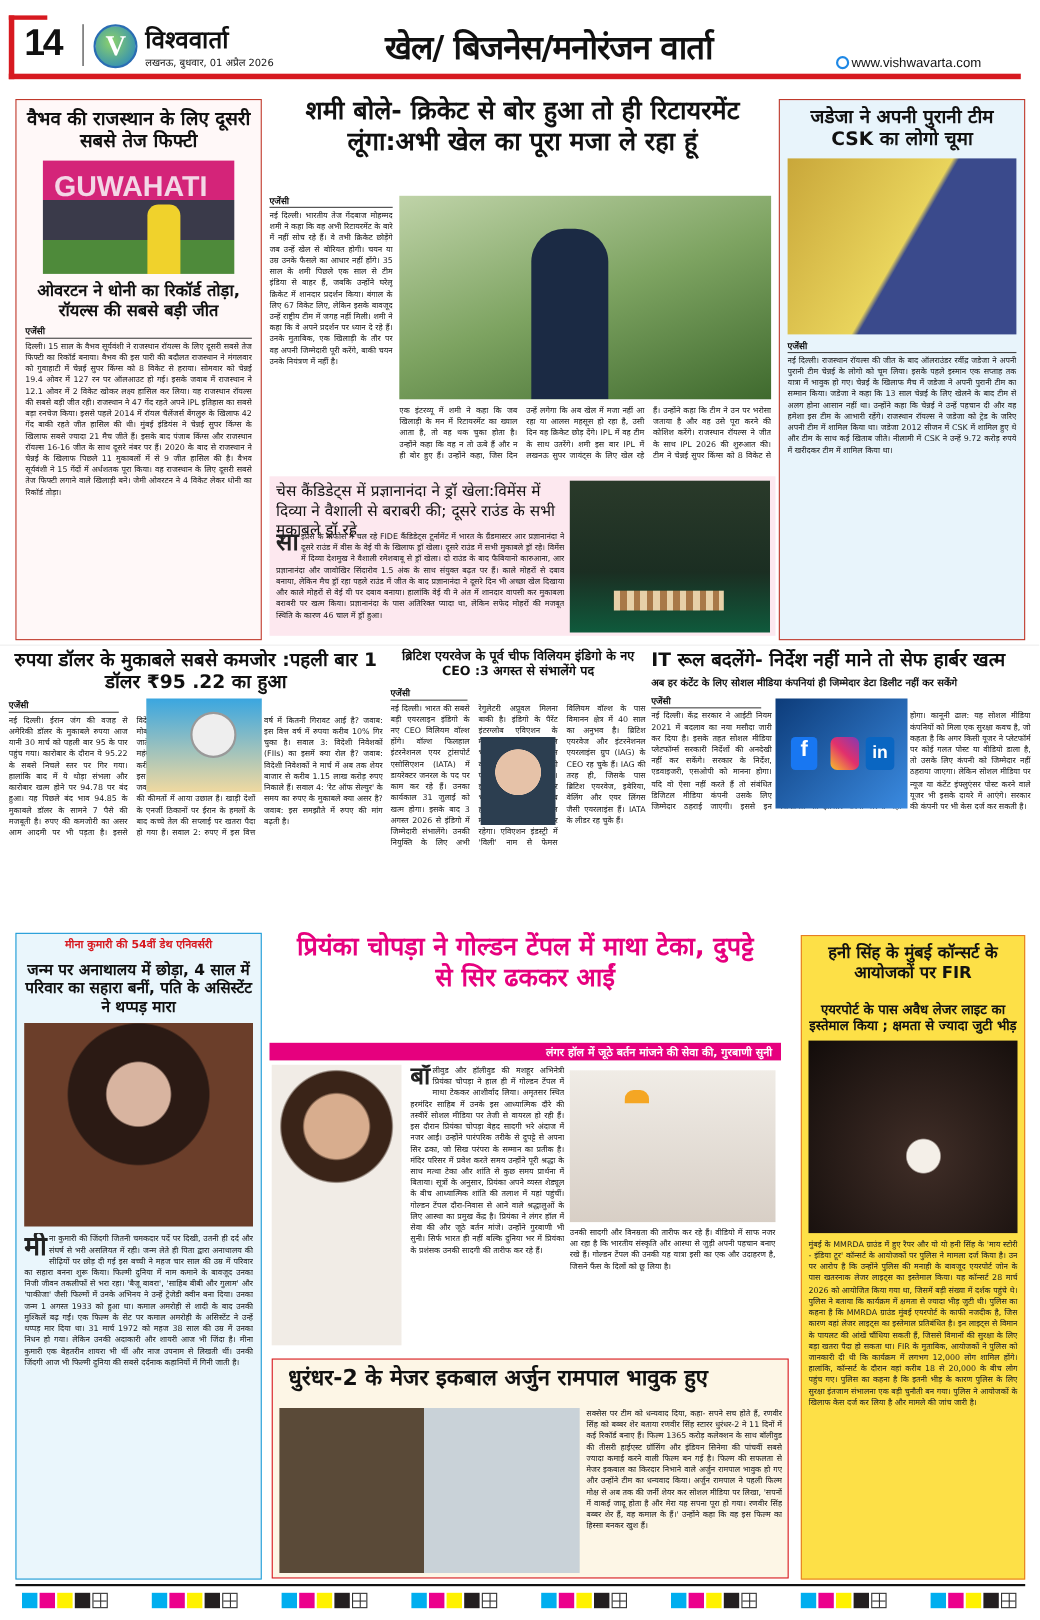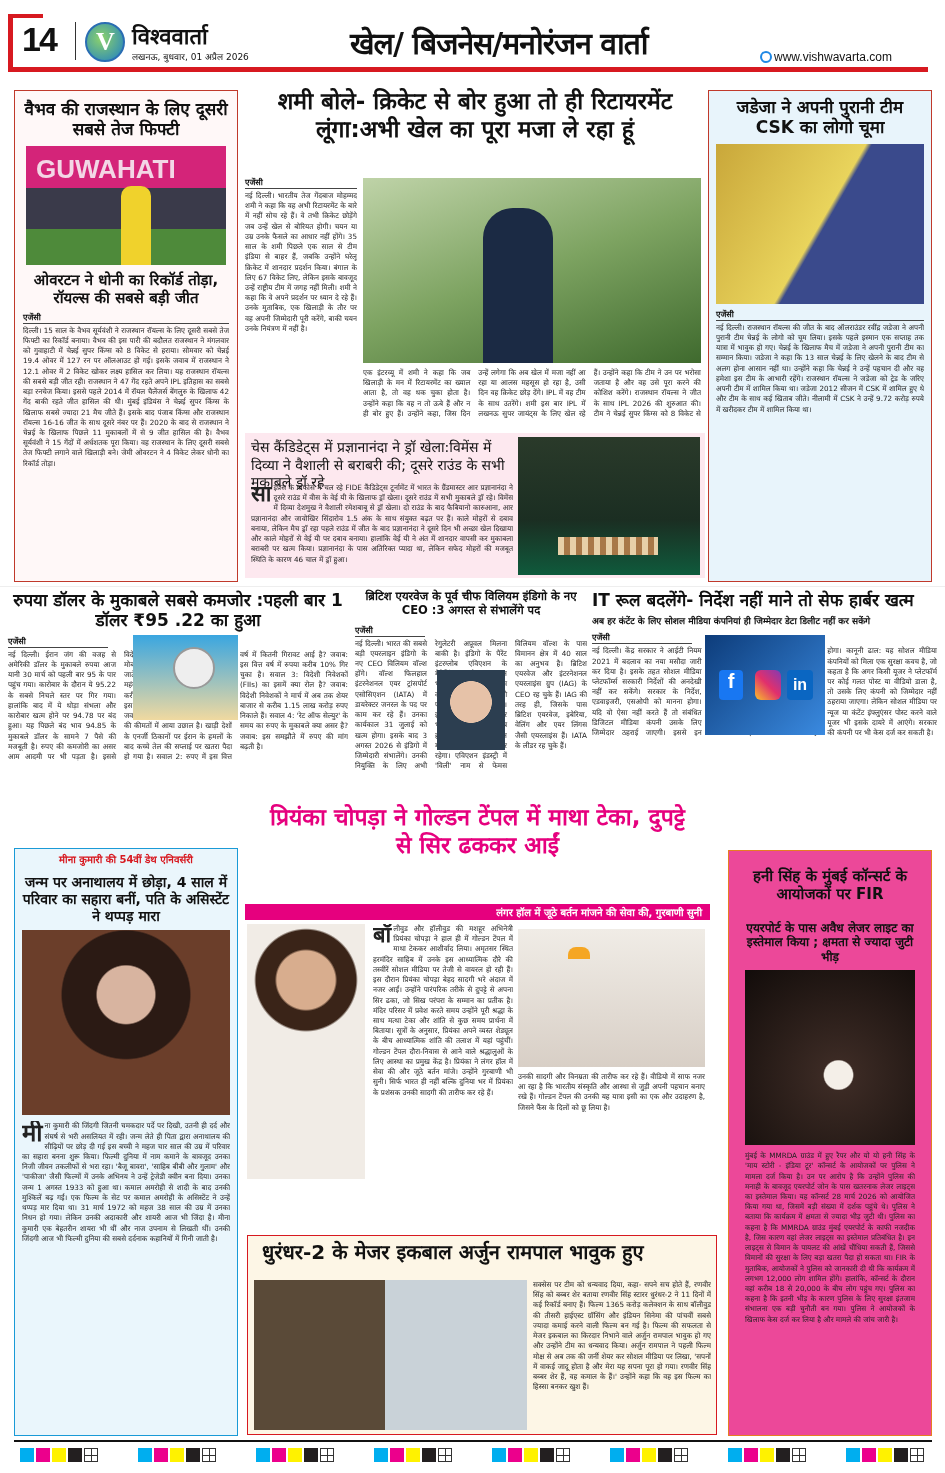--- a/index.html
+++ b/index.html
@@ -34,21 +34,21 @@
 <div class="abs logo">
     <span>V</span>
   </div>
 <div class="abs brand">विश्ववार्ता</div>
 <div class="abs dateline">लखनऊ, बुधवार, 01 अप्रैल 2026</div>
 <div class="abs section">खेल/ बिजनेस/मनोरंजन वार्ता</div>
 <div class="abs site"><i></i><span>www.vishwavarta.com</span></div>
 
 <div class="abs box" style="left:14px;top:90px;width:224px;height:492px;border-color:#c0392b;background:#fff8f8;padding:4px 8px">
   <div class="hl" style="font-size:17px;padding:4px 0">वैभव की राजस्थान के लिए दूसरी सबसे तेज फिफ्टी</div>
-  <div class="img" style="height:119px;margin:2px 3px;background:linear-gradient(#d42479 0 35%,#3a3a4a 35% 70%,#4e8a3a 70%);position:relative">
+  <div class="img" style="height:103px;margin:2px 16px;background:linear-gradient(#d42479 0 35%,#3a3a4a 35% 70%,#4e8a3a 70%);position:relative">
     <div style="position:absolute;left:10px;top:8px;color:#f3d7e6;font:bold 26px 'Liberation Sans',sans-serif">GUWAHATI</div>
     <div style="position:absolute;left:95px;top:40px;width:30px;height:90px;background:#f0d22c;border-radius:10px"></div>
   </div>
   <div class="hl" style="font-size:15px;padding:4px 0">ओवरटन ने धोनी का रिकॉर्ड तोड़ा, रॉयल्स की सबसे बड़ी जीत</div>
   <div class="agency">एजेंसी</div>
   <div class="txt" style="height:235px">दिल्ली। 15 साल के वैभव सूर्यवंशी ने राजस्थान रॉयल्स के लिए दूसरी सबसे तेज फिफ्टी का रिकॉर्ड बनाया। वैभव की इस पारी की बदौलत राजस्थान ने मंगलवार को गुवाहाटी में चेन्नई सुपर किंग्स को 8 विकेट से हराया। सोमवार को चेन्नई 19.4 ओवर में 127 रन पर ऑलआउट हो गई। इसके जवाब में राजस्थान ने 12.1 ओवर में 2 विकेट खोकर लक्ष्य हासिल कर लिया। यह राजस्थान रॉयल्स की सबसे बड़ी जीत रही। राजस्थान ने 47 गेंद रहते अपने IPL इतिहास का सबसे बड़ा रनचेज किया। इससे पहले 2014 में रॉयल चैलेंजर्स बेंगलुरु के खिलाफ 42 गेंद बाकी रहते जीत हासिल की थी। मुंबई इंडियंस ने चेन्नई सुपर किंग्स के खिलाफ सबसे ज्यादा 21 मैच जीते हैं। इसके बाद पंजाब किंग्स और राजस्थान रॉयल्स 16-16 जीत के साथ दूसरे नंबर पर हैं। 2020 के बाद से राजस्थान ने चेन्नई के खिलाफ पिछले 11 मुकाबलों में से 9 जीत हासिल की है। वैभव सूर्यवंशी ने 15 गेंदों में अर्धशतक पूरा किया। वह राजस्थान के लिए दूसरी सबसे तेज फिफ्टी लगाने वाले खिलाड़ी बने। जेमी ओवरटन ने 4 विकेट लेकर धोनी का रिकॉर्ड तोड़ा।</div>
 </div>
 
 <div class="abs" style="left:245px;top:88px;width:460px;height:340px">
   <div class="hl" style="font-size:23px;padding:0 10px">शमी बोले- क्रिकेट से बोर हुआ तो ही रिटायरमेंट लूंगा:अभी खेल का पूरा मजा ले रहा हूं</div>
@@ -107,33 +107,33 @@
   <div class="txt cols3" style="height:175px">नई दिल्ली। केंद्र सरकार ने आईटी नियम 2021 में बदलाव का नया मसौदा जारी कर दिया है। इसके तहत सोशल मीडिया प्लेटफॉर्म्स सरकारी निर्देशों की अनदेखी नहीं कर सकेंगे। सरकार के निर्देश, एडवाइजरी, एसओपी को मानना होगा। यदि वो ऐसा नहीं करते हैं तो संबंधित डिजिटल मीडिया कंपनी उसके लिए जिम्मेदार ठहराई जाएगी। इससे इन कंपनियों को मिलने वाला 'सेफ हार्बर' यानी कानूनी सुरक्षा कवच भी खत्म हो सकता है। नए नियमों के मुताबिक, यदि किसी आम आदमी या यूजर ने किसी कंटेंट को पोस्ट किया है तो वह भी इस दायरे में होगी। सरकार किसी भी कंटेंट से जुड़े मामले को सीधे समीक्षा कमेटी के पास भेज सकती है। इसके लिए किसी की शिकायत का इंतजार करना जरूरी नहीं होगा। कानूनी ढाल: यह सोशल मीडिया कंपनियों को मिला एक सुरक्षा कवच है, जो कहता है कि अगर किसी यूजर ने प्लेटफॉर्म पर कोई गलत पोस्ट या वीडियो डाला है, तो उसके लिए कंपनी को जिम्मेदार नहीं ठहराया जाएगा। लेकिन सोशल मीडिया पर न्यूज या कंटेंट इंफ्लुएंसर पोस्ट करने वाले यूजर भी इसके दायरे में आएंगे। सरकार की कंपनी पर भी केस दर्ज कर सकती है।</div>
 </div>
 
 <div class="abs box" style="left:14px;top:848px;width:224px;height:588px;border-color:#1a9ad6;background:#eaf6fc;padding:5px 7px">
   <div class="hl" style="font-size:10px;color:#d71920">मीना कुमारी की 54वीं डेथ एनिवर्सरी</div>
   <div class="hl" style="font-size:14px;margin-top:8px">जन्म पर अनाथालय में छोड़ा, 4 साल में परिवार का सहारा बनीं, पति के असिस्टेंट ने थप्पड़ मारा</div>
   <div class="img" style="height:185px;margin:6px 0;background:radial-gradient(circle at 50% 35%,#d8b4a0 0 18%,#2b1a14 19% 40%,#6b3e2a 41%)"></div>
   <div class="txt" style="height:295px"><span style="float:left;font-size:24px;font-weight:bold;line-height:1;margin-right:2px">मी</span><span>ना कुमारी की जिंदगी जितनी चमकदार पर्दे पर दिखी, उतनी ही दर्द और संघर्ष से भरी असलियत में रही। जन्म लेते ही पिता द्वारा अनाथालय की सीढ़ियों पर छोड़ दी गई इस बच्ची ने महज चार साल की उम्र में परिवार का सहारा बनना शुरू किया। फिल्मी दुनिया में नाम कमाने के बावजूद उनका निजी जीवन तकलीफों से भरा रहा। 'बैजू बावरा', 'साहिब बीबी और गुलाम' और 'पाकीजा' जैसी फिल्मों में उनके अभिनय ने उन्हें ट्रेजेडी क्वीन बना दिया। उनका जन्म 1 अगस्त 1933 को हुआ था। कमाल अमरोही से शादी के बाद उनकी मुश्किलें बढ़ गईं। एक फिल्म के सेट पर कमाल अमरोही के असिस्टेंट ने उन्हें थप्पड़ मार दिया था। 31 मार्च 1972 को महज 38 साल की उम्र में उनका निधन हो गया। लेकिन उनकी अदाकारी और शायरी आज भी जिंदा है। मीना कुमारी एक बेहतरीन शायरा भी थीं और नाज उपनाम से लिखती थीं। उनकी जिंदगी आज भी फिल्मी दुनिया की सबसे दर्दनाक कहानियों में गिनी जाती है।</span></div>
 </div>
 
-<div class="abs" style="left:245px;top:804px;width:465px;height:380px">
+<div class="abs" style="left:245px;top:848px;width:465px;height:380px">
   <div class="hl" style="font-size:23px;color:#e6007e;padding:0 20px">प्रियंका चोपड़ा ने गोल्डन टेंपल में माथा टेका, दुपट्टे से सिर ढककर आईं</div>
   <div style="position:absolute;left:0;top:100px;width:465px;height:16px;background:#e6007e"></div>
   <div style="position:absolute;right:8px;top:101px;font-size:10px;color:#fff;font-weight:bold">लंगर हॉल में जूठे बर्तन मांजने की सेवा की, गुरबाणी सुनी</div>
   <div class="img" style="position:absolute;left:2px;top:120px;width:118px;height:255px;background:radial-gradient(circle at 50% 22%,#d8ad8e 0 14%,#3a2418 15% 24%,#f1ece6 25%)"></div>
   <div class="txt" style="position:absolute;left:128px;top:120px;width:140px;height:245px"><span style="float:left;font-size:22px;font-weight:bold;line-height:1;margin-right:2px">बॉ</span><span>लीवुड और हॉलीवुड की मशहूर अभिनेत्री प्रियंका चोपड़ा ने हाल ही में गोल्डन टेंपल में माथा टेककर आशीर्वाद लिया। अमृतसर स्थित हरमंदिर साहिब में उनके इस आध्यात्मिक दौरे की तस्वीरें सोशल मीडिया पर तेजी से वायरल हो रही हैं। इस दौरान प्रियंका चोपड़ा बेहद सादगी भरे अंदाज में नजर आईं। उन्होंने पारंपरिक तरीके से दुपट्टे से अपना सिर ढका, जो सिख परंपरा के सम्मान का प्रतीक है। मंदिर परिसर में प्रवेश करते समय उन्होंने पूरी श्रद्धा के साथ मत्था टेका और शांति से कुछ समय प्रार्थना में बिताया। सूत्रों के अनुसार, प्रियंका अपने व्यस्त शेड्यूल के बीच आध्यात्मिक शांति की तलाश में यहां पहुंचीं। गोल्डन टेंपल दौरा-निवास से आने वाले श्रद्धालुओं के लिए आस्था का प्रमुख केंद्र है। प्रियंका ने लंगर हॉल में सेवा की और जूठे बर्तन मांजे। उन्होंने गुरबाणी भी सुनी। सिर्फ भारत ही नहीं बल्कि दुनिया भर में प्रियंका के प्रशंसक उनकी सादगी की तारीफ कर रहे हैं।</span></div>
   <div class="img" style="position:absolute;left:273px;top:125px;width:187px;height:138px;background:linear-gradient(#f0ece6,#d8cfc6)">
     <div style="position:absolute;left:50px;top:18px;width:22px;height:12px;background:#f5a623;border-radius:8px 8px 0 0"></div>
   </div>
   <div class="txt" style="position:absolute;left:273px;top:268px;width:187px;height:110px">उनकी सादगी और विनम्रता की तारीफ कर रहे हैं। वीडियो में साफ नजर आ रहा है कि भारतीय संस्कृति और आस्था से जुड़ी अपनी पहचान बनाए रखे हैं। गोल्डन टेंपल की उनकी यह यात्रा इसी का एक और उदाहरण है, जिसने फैंस के दिलों को छू लिया है।</div>
 </div>
 
-<div class="abs box" style="left:728px;top:850px;width:204px;height:586px;border-color:#e67e22;background:#ec4899;padding:16px">
+<div class="abs box" style="left:728px;top:850px;width:204px;height:586px;border-color:#e67e22;background:#fde047;padding:6px">
   <div class="hl" style="font-size:15px">हनी सिंह के मुंबई कॉन्सर्ट के आयोजकों पर FIR</div>
   <div class="hl" style="font-size:12px;margin-top:18px">एयरपोर्ट के पास अवैध लेजर लाइट का इस्तेमाल किया ; क्षमता से ज्यादा जुटी भीड़</div>
   <div class="img" style="height:175px;margin:6px 0;background:radial-gradient(circle at 55% 60%,#f4efe8 0 10%,#3b2a24 11%,#120c0a)"></div>
   <div class="txt" style="height:258px">मुंबई के MMRDA ग्राउंड में हुए रैपर और यो यो हनी सिंह के 'माय स्टोरी - इंडिया टूर' कॉन्सर्ट के आयोजकों पर पुलिस ने मामला दर्ज किया है। उन पर आरोप है कि उन्होंने पुलिस की मनाही के बावजूद एयरपोर्ट जोन के पास खतरनाक लेजर लाइट्स का इस्तेमाल किया। यह कॉन्सर्ट 28 मार्च 2026 को आयोजित किया गया था, जिसमें बड़ी संख्या में दर्शक पहुंचे थे। पुलिस ने बताया कि कार्यक्रम में क्षमता से ज्यादा भीड़ जुटी थी। पुलिस का कहना है कि MMRDA ग्राउंड मुंबई एयरपोर्ट के काफी नजदीक है, जिस कारण वहां लेजर लाइट्स का इस्तेमाल प्रतिबंधित है। इन लाइट्स से विमान के पायलट की आंखें चौंधिया सकती हैं, जिससे विमानों की सुरक्षा के लिए बड़ा खतरा पैदा हो सकता था। FIR के मुताबिक, आयोजकों ने पुलिस को जानकारी दी थी कि कार्यक्रम में लगभग 12,000 लोग शामिल होंगे। हालांकि, कॉन्सर्ट के दौरान वहां करीब 18 से 20,000 के बीच लोग पहुंच गए। पुलिस का कहना है कि इतनी भीड़ के कारण पुलिस के लिए सुरक्षा इंतजाम संभालना एक बड़ी चुनौती बन गया। पुलिस ने आयोजकों के खिलाफ केस दर्ज कर लिया है और मामले की जांच जारी है।</div>
 </div>
 
 <div class="abs box" style="left:247px;top:1235px;width:470px;height:200px;border-color:#d71920;background:#fdf6e6;padding:4px">
   <div class="hl" style="font-size:20px;text-align:left;padding-left:10px">धुरंधर-2 के मेजर इकबाल अर्जुन रामपाल भावुक हुए</div>
   <div class="img" style="position:absolute;left:6px;top:44px;width:273px;height:150px;background:linear-gradient(90deg,#5a4a38 0 48%,#c9d2d8 48%)"></div>
   <div class="txt" style="position:absolute;left:285px;top:44px;width:178px;height:150px">सक्सेस पर टीम को धन्यवाद दिया, कहा- सपने सच होते हैं, रणवीर सिंह को बब्बर शेर बताया रणवीर सिंह स्टारर धुरंधर-2 ने 11 दिनों में कई रिकॉर्ड बनाए हैं। फिल्म 1365 करोड़ कलेक्शन के साथ बॉलीवुड की तीसरी हाईएस्ट ग्रॉसिंग और इंडियन सिनेमा की पांचवीं सबसे ज्यादा कमाई करने वाली फिल्म बन गई है। फिल्म की सफलता से मेजर इकबाल का किरदार निभाने वाले अर्जुन रामपाल भावुक हो गए और उन्होंने टीम का धन्यवाद किया। अर्जुन रामपाल ने पहली फिल्म मोक्ष से अब तक की जर्नी शेयर कर सोशल मीडिया पर लिखा, 'सपनों में वाकई जादू होता है और मेरा यह सपना पूरा हो गया। रणवीर सिंह बब्बर शेर हैं, वह कमाल के हैं।' उन्होंने कहा कि वह इस फिल्म का हिस्सा बनकर खुश हैं।</div>

